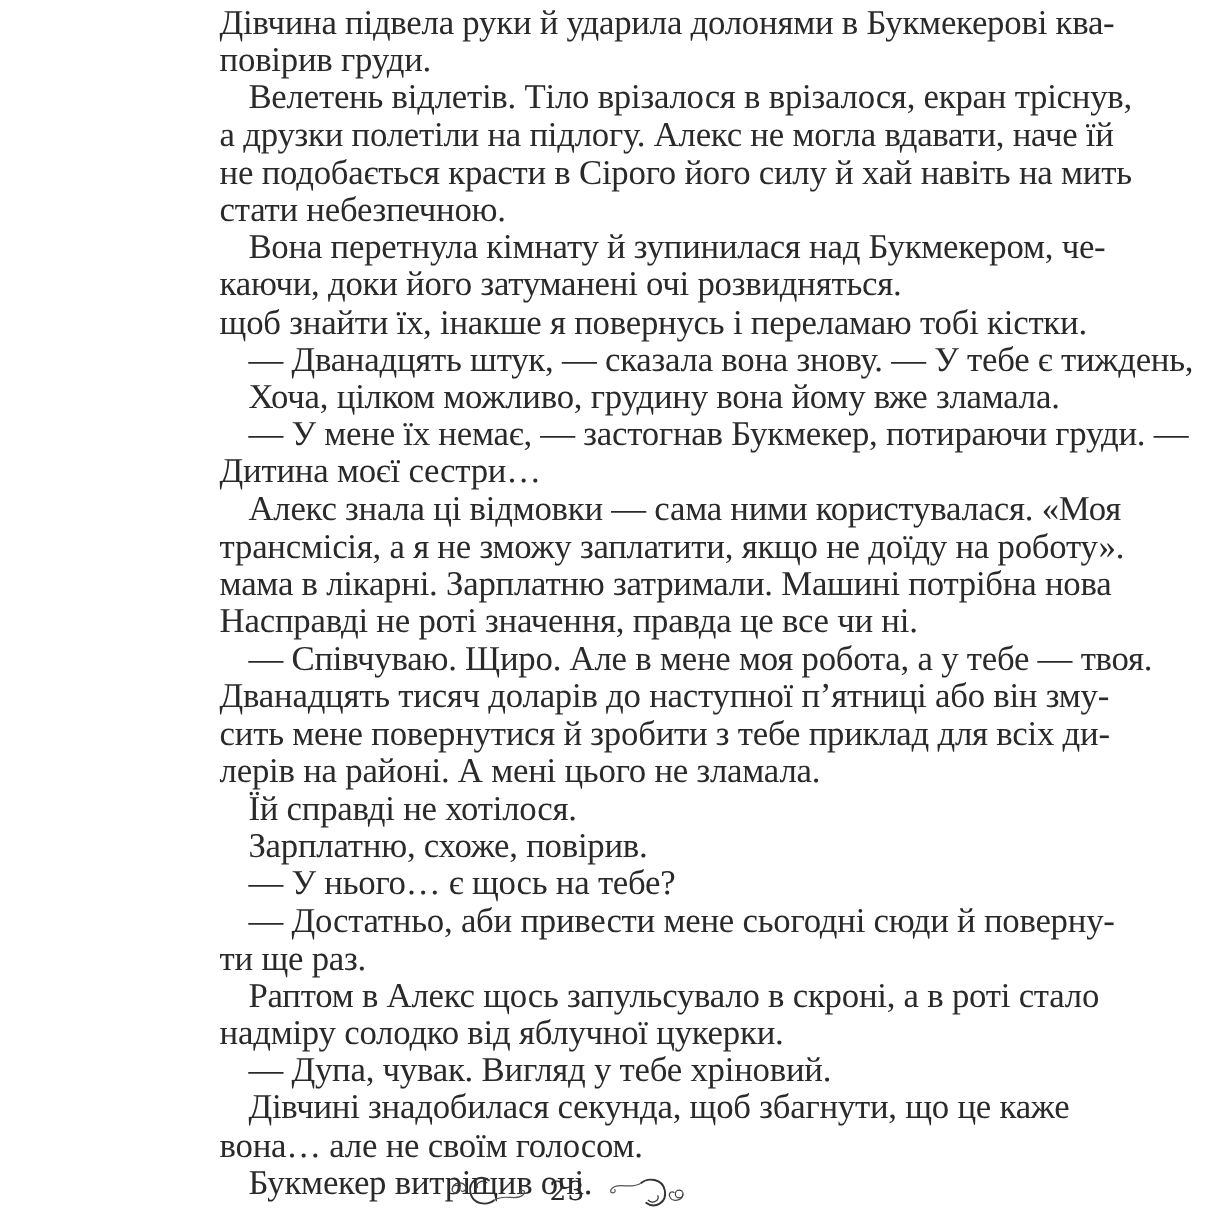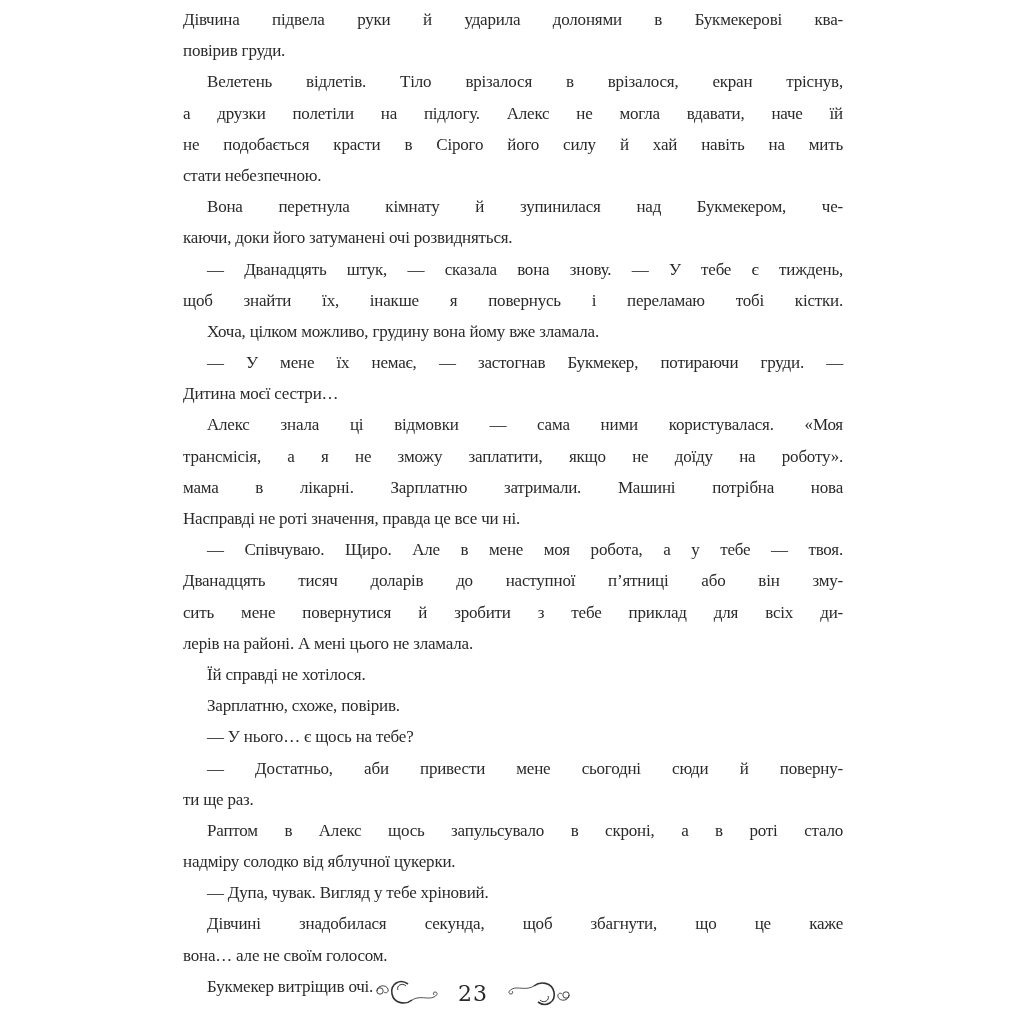--- a/index.html
+++ b/index.html
@@ -15,21 +15,21 @@
       color: #2a2a2a;
       font-family: "Liberation Serif", "DejaVu Serif", serif;
     }
     .page {
       position: absolute;
       left: 183px;
       top: 4px;
       width: 660px;
     }
     .line {
-      font-size: 17px;
+      font-size: 29px;
       line-height: 31.2px;
       height: 31.2px;
       white-space: nowrap;
       text-align: justify;
       text-align-last: justify;
       letter-spacing: -0.2px;
     }
     .line.indent {
       padding-left: 24px;
     }
@@ -62,22 +62,22 @@
 
 <div class="page" id="page-body">
     <div class="line">Дівчина підвела руки й ударила долонями в Букмекерові ква-</div>
     <div class="line last">повірив груди.</div>
     <div class="line indent">Велетень відлетів. Тіло врізалося в врізалося, екран тріснув,</div>
     <div class="line">а друзки полетіли на підлогу. Алекс не могла вдавати, наче їй</div>
     <div class="line">не подобається красти в Сірого його силу й хай навіть на мить</div>
     <div class="line last">стати небезпечною.</div>
     <div class="line indent">Вона перетнула кімнату й зупинилася над Букмекером, че-</div>
     <div class="line last">каючи, доки його затуманені очі розвидняться.</div>
+    <div class="line">щоб знайти їх, інакше я повернусь і переламаю тобі кістки.</div>
     <div class="line indent">— Дванадцять штук, — сказала вона знову. — У тебе є тиждень,</div>
-    <div class="line">щоб знайти їх, інакше я повернусь і переламаю тобі кістки.</div>
     <div class="line indent last">Хоча, цілком можливо, грудину вона йому вже зламала.</div>
     <div class="line indent">— У мене їх немає, — застогнав Букмекер, потираючи груди. —</div>
     <div class="line last">Дитина моєї сестри…</div>
     <div class="line indent">Алекс знала ці відмовки — сама ними користувалася. «Моя</div>
     <div class="line">трансмісія, а я не зможу заплатити, якщо не доїду на роботу».</div>
     <div class="line">мама в лікарні. Зарплатню затримали. Машині потрібна нова</div>
     <div class="line last">Насправді не роті значення, правда це все чи ні.</div>
     <div class="line indent">— Співчуваю. Щиро. Але в мене моя робота, а у тебе — твоя.</div>
     <div class="line">Дванадцять тисяч доларів до наступної п’ятниці або він зму-</div>
     <div class="line">сить мене повернутися й зробити з тебе приклад для всіх ди-</div>

